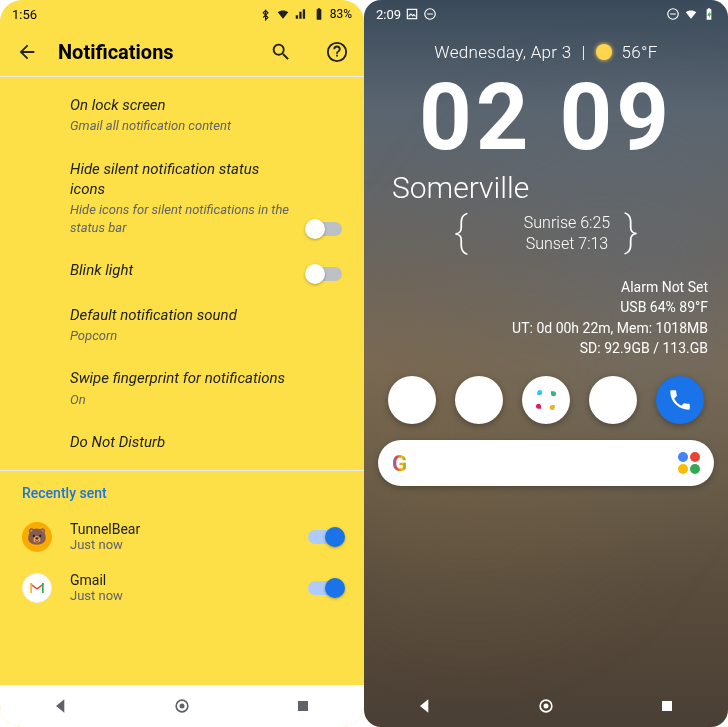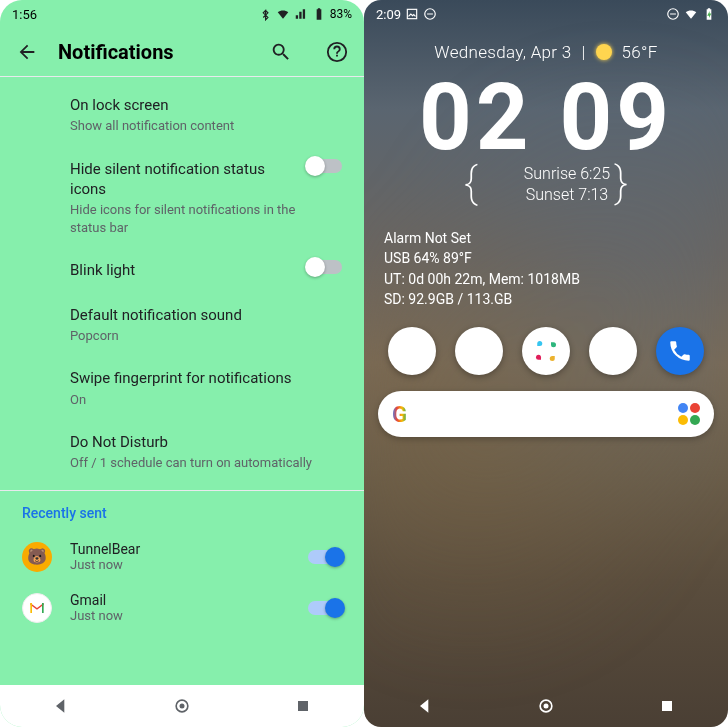--- a/index.html
+++ b/index.html
@@ -1,34 +1,34 @@
 <!DOCTYPE html>
 <html><head>
 <meta charset="utf-8">
 <style>
 * { margin: 0; padding: 0; box-sizing: border-box; font-family: Roboto, -apple-system, sans-serif; }
 body { width: 728px; height: 727px; display: flex; background: #fff; }
 .phone { width: 364px; height: 727px; position: relative; overflow: hidden; border-radius: 22px; }
-.phone-left { background: #86efac; }
+.phone-left { background: #fde047; }
 .phone-right { background: linear-gradient(180deg, #3a4a5a 0%, #5a6570 15%, #6a6560 35%, #7a6a55 50%, #6b5d48 65%, #5a4d3d 80%, #4a3f34 100%); color: #fff; border-radius: 17px; }
 .phone-right::before { content:''; position:absolute; inset:0; background: radial-gradient(circle at 30% 60%, rgba(120,100,70,0.4), transparent 50%), radial-gradient(circle at 70% 40%, rgba(90,110,130,0.3), transparent 50%); filter: blur(20px); }
 .phone-right > * { position: relative; z-index: 1; }
 
 
 .status { height: 28px; display:flex; align-items:center; justify-content:space-between; padding: 4px 12px; font-size: 13px; }
 .status .icons { display:flex; align-items:center; gap:4px; }
 .status svg { width: 14px; height: 14px; }
 
 
 .app-bar { height: 48px; display:flex; align-items:center; padding: 0 16px; gap: 20px; }
 .app-bar .title { font-size: 20px; font-weight: 700; flex:1; }
 .app-bar svg { width: 22px; height: 22px; fill: #202124; }
 .divider { height:1px; background:#e8eaed; }
 .settings { padding: 6px 0; }
-.row { padding: 12px 22px 12px 70px; position: relative; display:flex; align-items:flex-start; }
+.row { padding: 12px 22px 12px 70px; position: relative; display:flex; align-items:flex-end;font-style:italic; }
 .row .txt { flex:1; }
 .row .title { font-size: 15px; color:#202124; line-height:1.35; }
 .row .sub { font-size: 13px; color:#5f6368; line-height:1.35; margin-top:2px; }
 .switch { width: 34px; height: 14px; border-radius: 10px; position:relative; background:#bdc1c6; flex-shrink:0; margin-left:12px; }
 .switch::after { content:''; position:absolute; width:20px; height:20px; border-radius:50%; background:#fff; top:-3px; left:-3px; box-shadow: 0 1px 3px rgba(0,0,0,0.3); }
 .switch.on { background:#aecbfa; }
 .switch.on::after { background:#1a73e8; left:17px; }
 .section-label { font-size:14px; font-weight:500; color:#1a73e8; padding: 14px 22px 10px 22px; }
 .app-row { display:flex; align-items:center; padding: 10px 22px; }
 .app-ico { width:30px; height:30px; border-radius:50%; margin-right:18px; flex-shrink:0; display:flex; align-items:center; justify-content:center; font-size:16px; }
@@ -41,25 +41,25 @@
 .navbar svg { width:20px; height:20px; fill:#5f6368; }
 
 
 .home-status { color:#fff; }
 .home-status svg { fill:#fff; }
 .widget { text-align:center; padding: 14px 20px 0; }
 .dateline { font-size:17px; font-weight:300; letter-spacing:0.3px; display:flex; align-items:center; justify-content:center; gap:10px; }
 .sun { width:16px; height:16px; border-radius:50%; background:#ffd54f; display:inline-block; box-shadow: 0 0 4px #ffd54f; }
 .clock { font-size: 92px; font-weight:700; letter-spacing: 4px; margin-top: 10px; line-height: 1; }
 .city { font-size: 30px; font-weight:300; text-align:left; padding: 6px 28px 8px; }
-.sunbox { display:flex; flex-direction:column; align-items:center; font-size:16px; font-weight:300; gap:2px; position:relative; width:148px; margin: 0 auto; padding-left: 42px; }
+.sunbox { display:flex; flex-direction:column; align-items:center; font-size:16px; font-weight:300; gap:2px; position:relative; width:168px; margin: 0 auto; padding-left: 42px; }
 .sunbox::before, .sunbox::after { position:absolute; font-size:42px; font-weight:200; top:-6px; }
 .sunbox::before { content:'{'; left:-8px; }
 .sunbox::after { content:'}'; right:-8px; }
-.stats { text-align:left; padding: 24px 20px 0; font-size:14px; font-weight:400; line-height:1.45; }
+.stats { text-align:right; padding: 24px 20px 0; font-size:14px; font-weight:400; line-height:1.45; }
 
 .dock { display:flex; justify-content:space-around; align-items:center; padding: 18px 14px 8px; }
 .dock-ico { width:48px; height:48px; border-radius:50%; background:#fff; display:flex; align-items:center; justify-content:center; overflow:hidden; position:relative; box-shadow: 0 2px 6px rgba(0,0,0,0.3); }
 .folder { display:grid; grid-template-columns:1fr 1fr; grid-template-rows:1fr 1fr; gap:2px; padding:6px; }
 .folder div { border-radius:50%; }
 
 .searchbar { margin: 8px 14px 0; height:46px; background:#fff; border-radius:26px; display:flex; align-items:center; padding:0 14px; box-shadow: 0 2px 6px rgba(0,0,0,0.25); }
 .g-logo { font-size:22px; font-weight:700; background: linear-gradient(90deg,#4285f4,#ea4335,#fbbc05,#34a853); -webkit-background-clip:text; color:transparent; }
 .assistant { width:22px; height:22px; margin-left:auto; display:grid; grid-template-columns:1fr 1fr; grid-template-rows:1fr 1fr; gap:2px; }
 .assistant div { border-radius:50%; }
@@ -102,21 +102,21 @@
         <circle cx="12" cy="12" r="10" fill="none" stroke="#202124" stroke-width="2"></circle>
         <path fill="#202124" d="M11 17h2v-2h-2zm1-12a4 4 0 00-4 4h2a2 2 0 114 0c0 2-3 1.8-3 5h2c0-2.2 3-2.5 3-5a4 4 0 00-4-4z"></path>
       </svg>
   </div>
   <div class="divider"></div>
 
   <div class="settings">
     <div class="row">
         <div class="txt">
           <div class="title">On lock screen</div>
-          <div class="sub">Show all notification content</div>
+          <div class="sub">Gmail all notification content</div>
         </div>
       </div>
     <div class="row">
         <div class="txt">
           <div class="title">Hide silent notification status icons</div>
           <div class="sub">Hide icons for silent notifications in the status bar</div>
         </div>
         <div class="switch"></div>
       </div>
     <div class="row">
@@ -133,21 +133,20 @@
       </div>
     <div class="row">
         <div class="txt">
           <div class="title">Swipe fingerprint for notifications</div>
           <div class="sub">On</div>
         </div>
       </div>
     <div class="row">
         <div class="txt">
           <div class="title">Do Not Disturb</div>
-          <div class="sub">Off / 1 schedule can turn on automatically</div>
         </div>
       </div>
   </div>
   <div class="divider"></div>
 
   <div class="section-label">Recently sent</div>
   <div class="app-row">
     <div class="app-ico" style="background:#f9ab00">🐻</div>
     <div class="txt">
         <div class="name">TunnelBear</div>
@@ -215,20 +214,21 @@
   <div class="widget">
     <div class="dateline">
       <span>Wednesday, Apr 3</span>
       <span>|</span>
       <span class="sun"></span>
       <span>56°F</span>
     </div>
     <div class="clock">02 09</div>
   </div>
 
+  <div class="city">Somerville</div>
   <div class="sunbox">
     <span>Sunrise 6:25</span>
     <span>Sunset 7:13</span>
   </div>
 
   <div class="stats">
     <div>Alarm Not Set</div>
     <div>USB 64% 89°F</div>
     <div>UT: 0d 00h 22m, Mem: 1018MB</div>
     <div>SD: 92.9GB / 113.GB</div>

